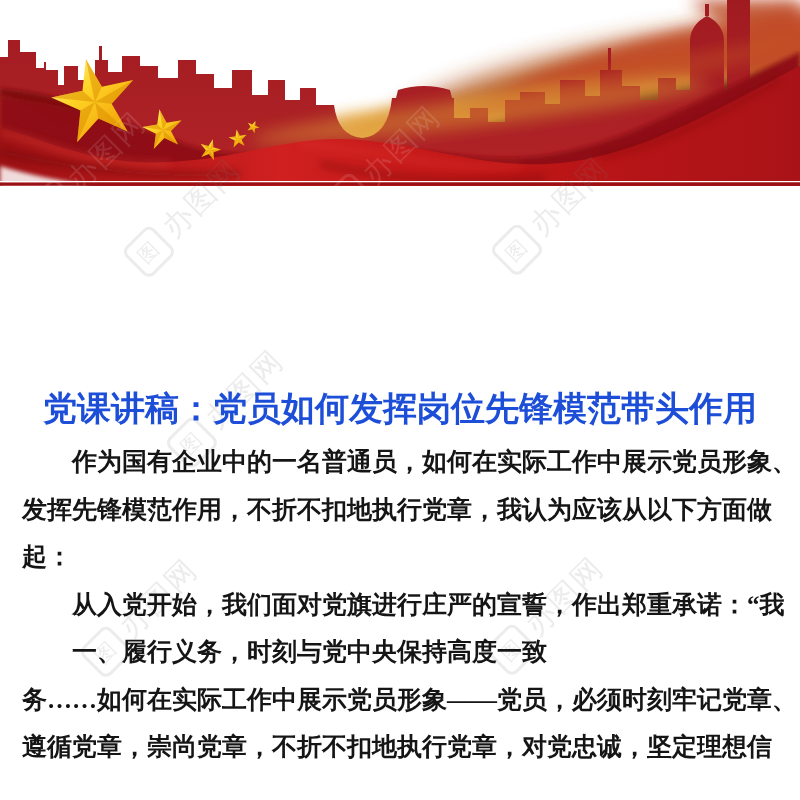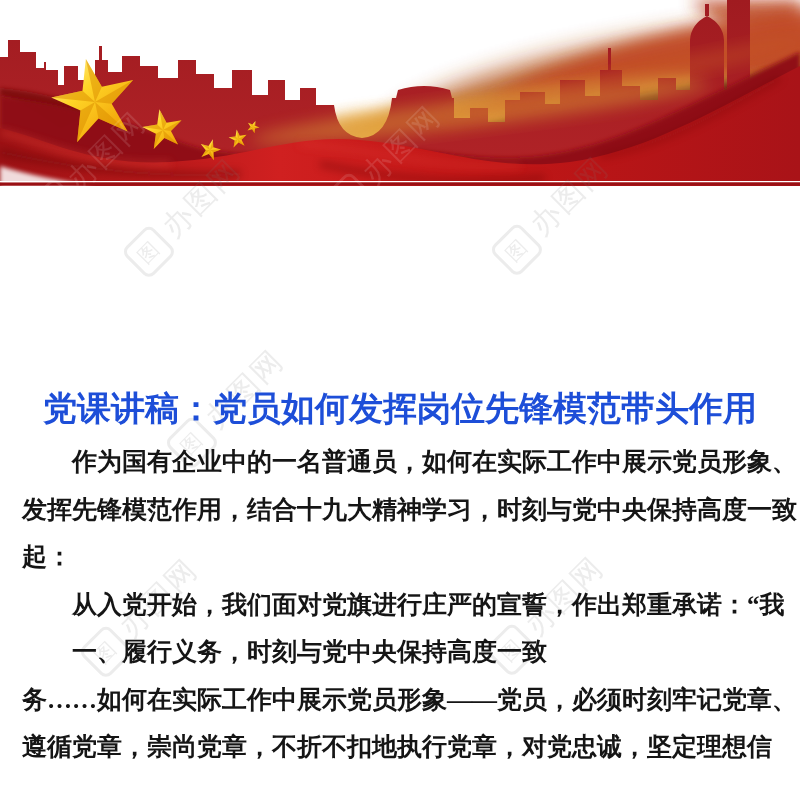--- a/index.html
+++ b/index.html
@@ -150,19 +150,19 @@
   <div class="wm" style="left:548px;top:613px;">
     <span class="wm-box">图</span>
     <span>办图网</span>
   </div>
 </div>
 
 <div class="doc-title">党课讲稿：党员如何发挥岗位先锋模范带头作用</div>
 
 <div class="doc-body">
   <div class="line indent">作为国有企业中的一名普通员，如何在实际工作中展示党员形象、</div>
-  <div class="line">发挥先锋模范作用，结合十九大精神学习，时刻与党中央保持高度一致</div>
+  <div class="line">发挥先锋模范作用，不折不扣地执行党章，我认为应该从以下方面做</div>
   <div class="line">起：</div>
   <div class="line indent">从入党开始，我们面对党旗进行庄严的宣誓，作出郑重承诺：“我</div>
   <div class="line indent">一、履行义务，时刻与党中央保持高度一致</div>
   <div class="line">务……如何在实际工作中展示党员形象——党员，必须时刻牢记党章、</div>
   <div class="line">遵循党章，崇尚党章，不折不扣地执行党章，对党忠诚，坚定理想信</div>
 </div>
 
 </body></html>

